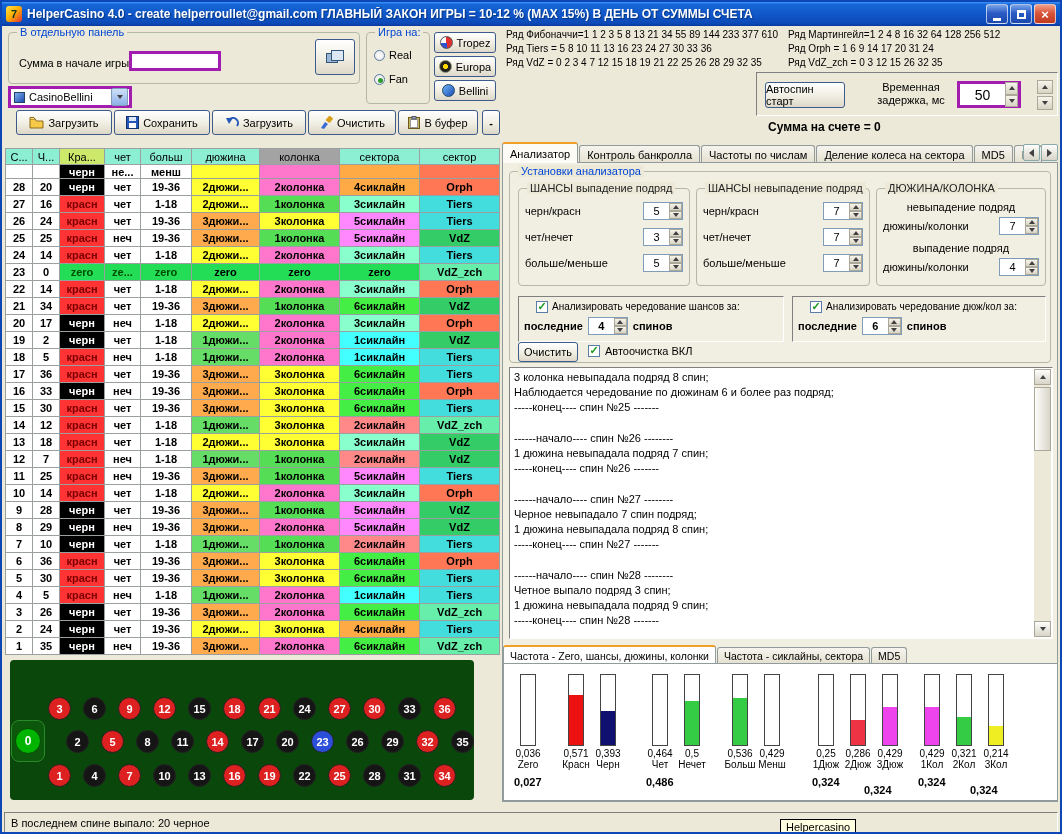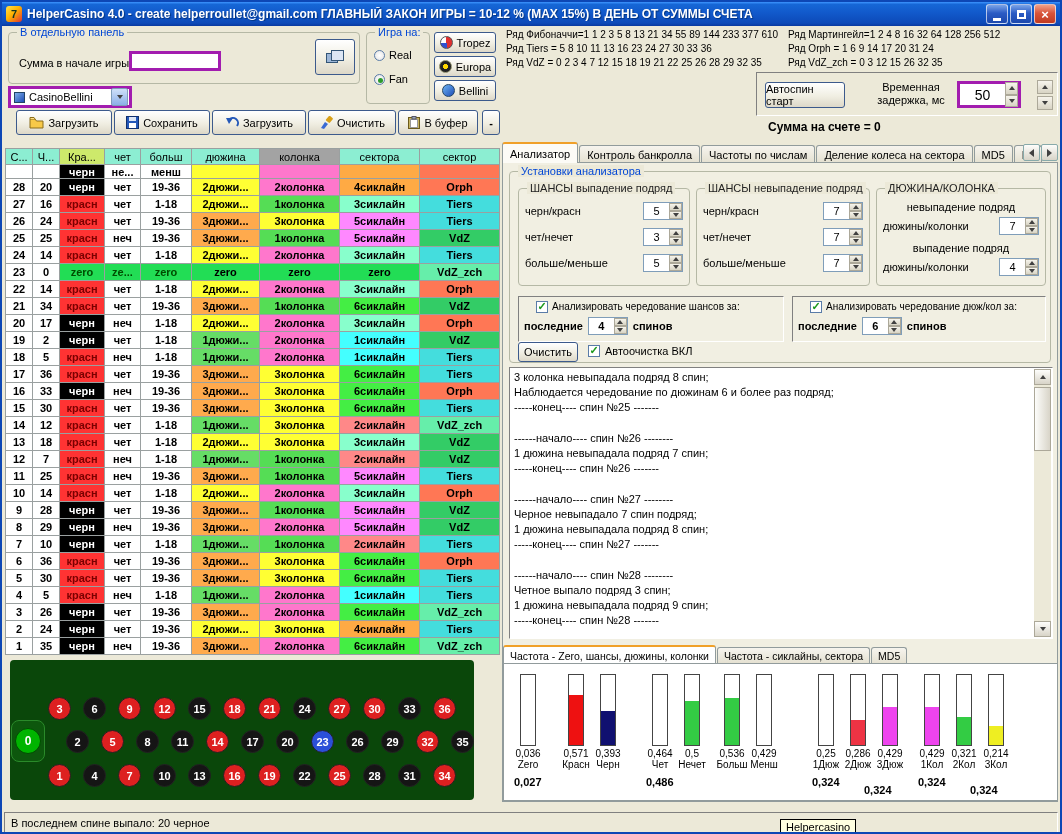--- a/index.html
+++ b/index.html
@@ -901,21 +901,21 @@
           </div>
           <div class="cunit">
             <div class="cbar">
               <div class="cfill" style="height: 62.5%; background: rgb(51, 204, 68);"></div>
             </div>
             <div class="cval">0,5</div>
             <div class="clab">Нечет</div>
           </div>
           <div class="cgv">0,486</div>
         </div>
-        <div class="cgroup" style="left: 212px; text-align: center;">
+        <div class="cgroup" style="left: 220px; text-align: center;">
           <div class="cunit">
             <div class="cbar">
               <div class="cfill" style="height: 67%; background: rgb(51, 204, 68);"></div>
             </div>
             <div class="cval">0,536</div>
             <div class="clab">Больш</div>
           </div>
           <div class="cunit">
             <div class="cbar">
               <div class="cfill" style="height: 53.625%; background: rgb(255, 255, 255);"></div>

